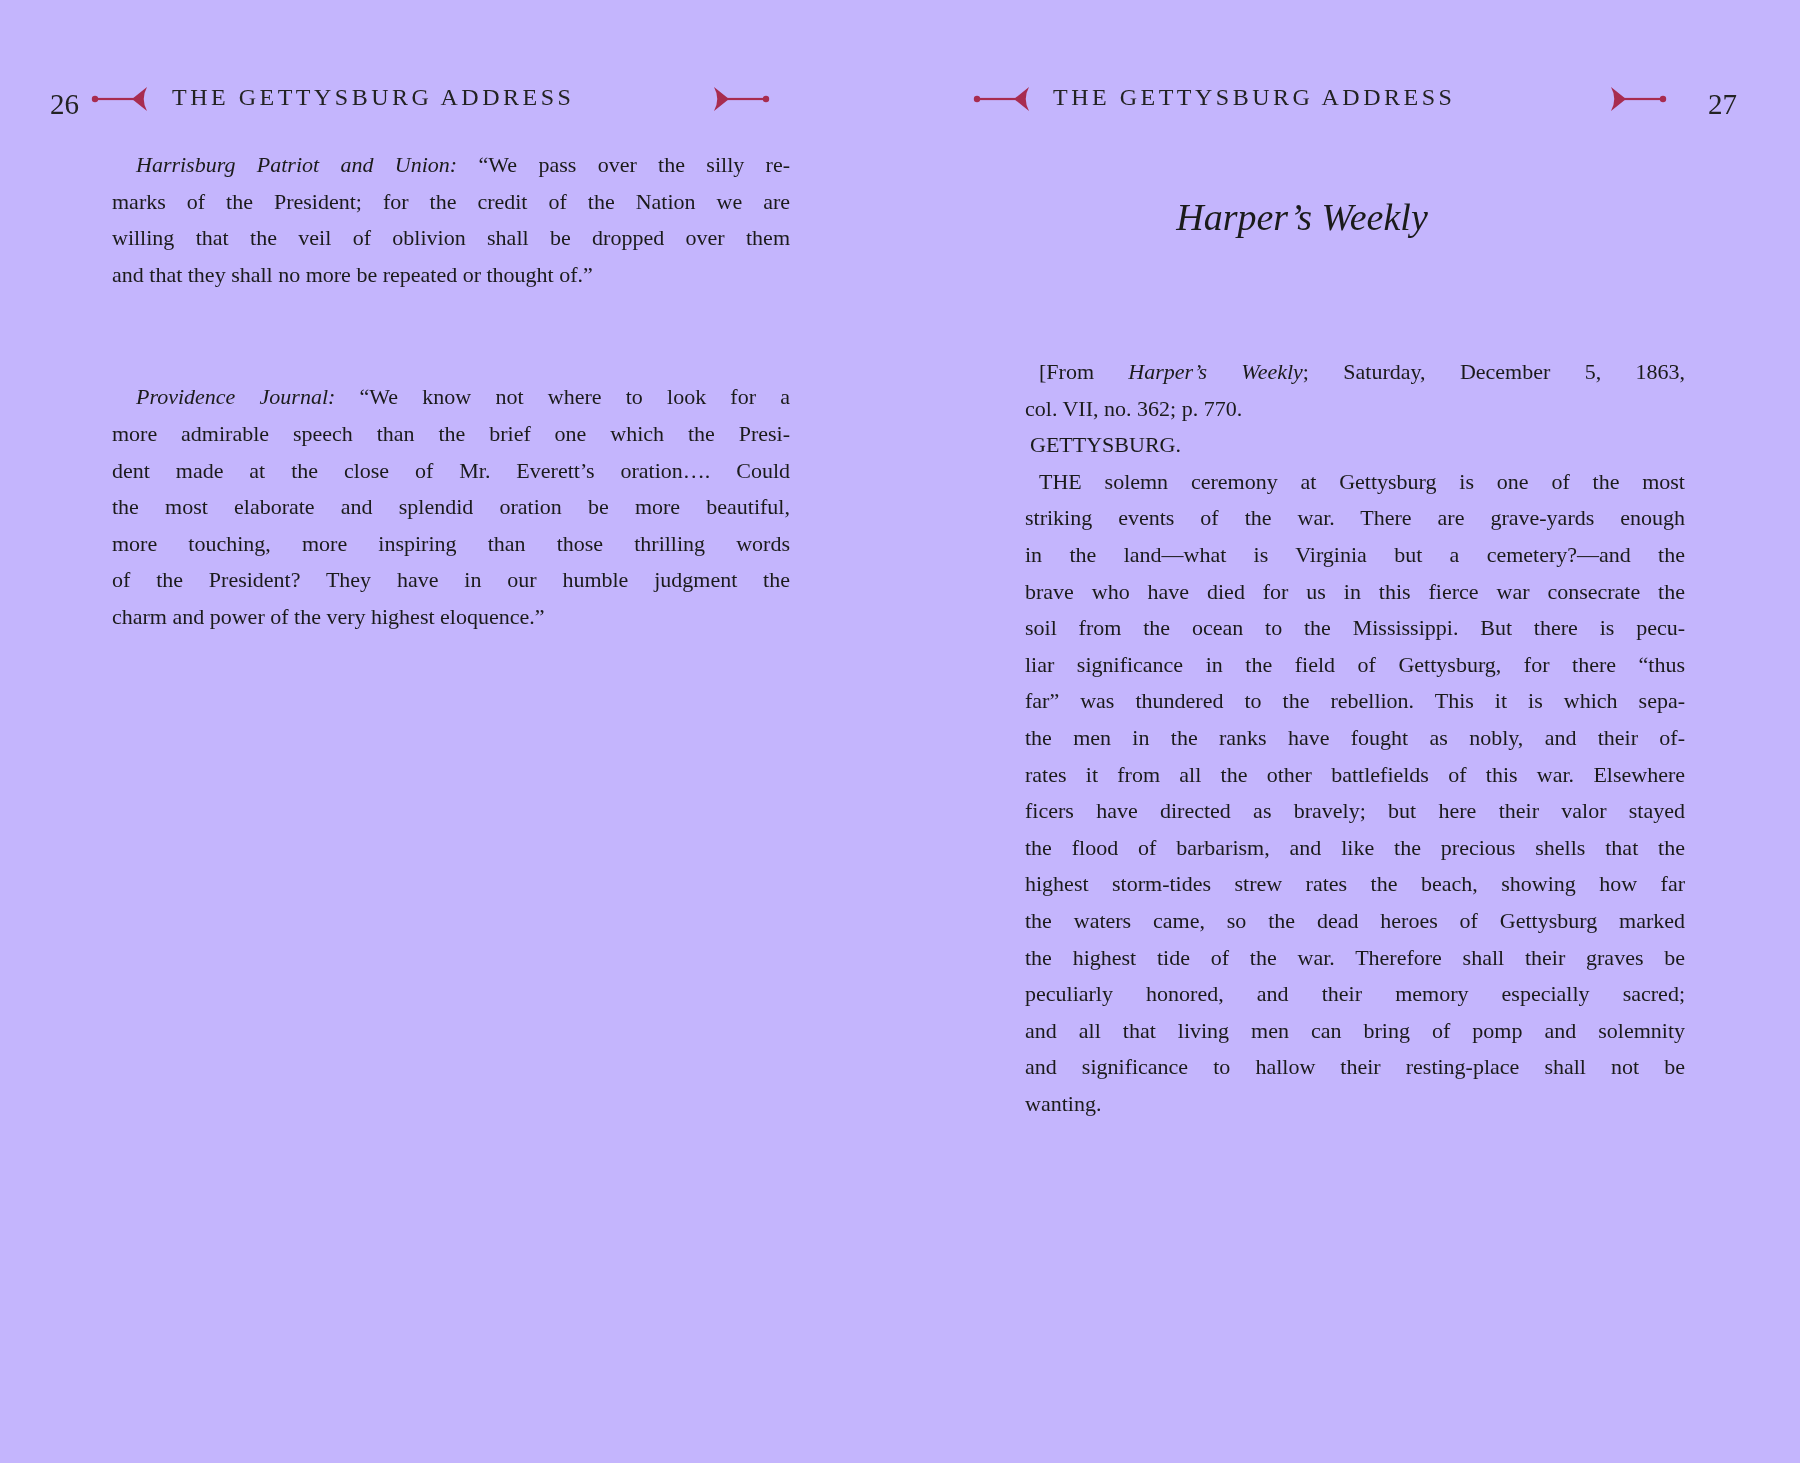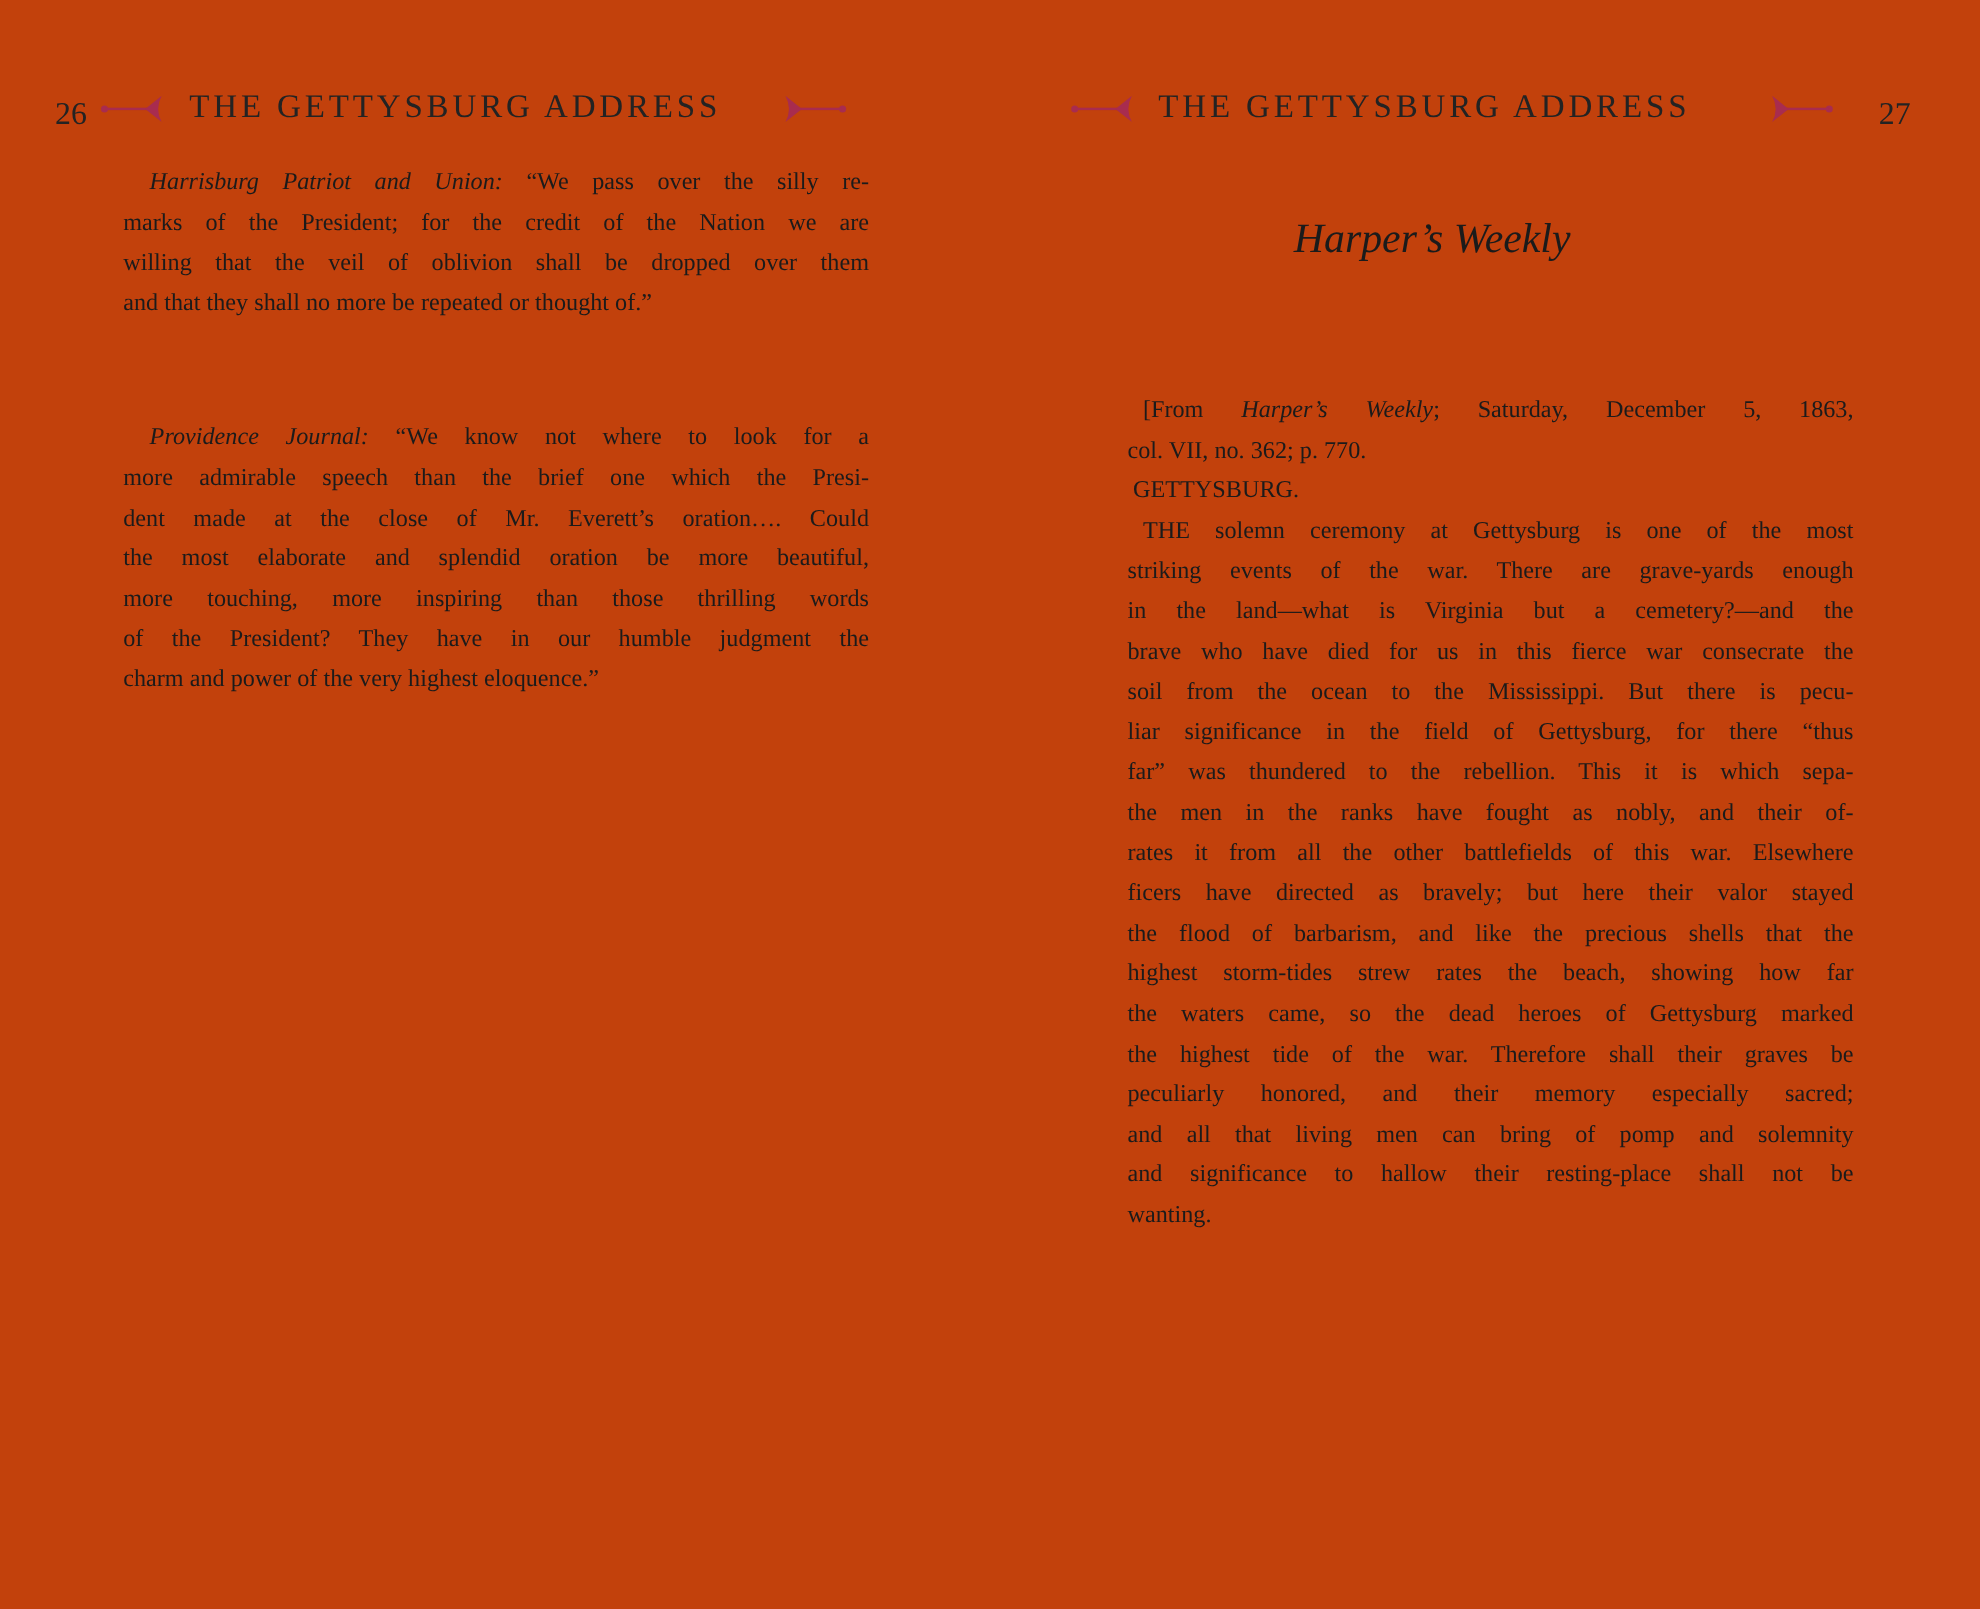--- a/index.html
+++ b/index.html
@@ -1,27 +1,27 @@
 <!DOCTYPE html>
 <html style="--accent: #A82C4F;"><head>
 <meta charset="utf-8">
 <style>
   html,body{margin:0;padding:0;background:#ffffff;}
   #spread{
     position:relative;
     width:1800px;height:1463px;
-    background:#c2410c;
+    background:#c4b5fd;
     font-family:"Liberation Serif", serif;
     color:#1b1b1b;
     overflow:hidden;
   }
   
   .running-head{
     position:absolute;top:80px;
-    font-size:30px;line-height:34px;
+    font-size:24px;line-height:34px;
     letter-spacing:3.5px;
     color:#232323;
     white-space:nowrap;
   }
   .page-number{
     position:absolute;top:88px;
     font-size:29px;line-height:32px;
     color:#232323;
   }
   

